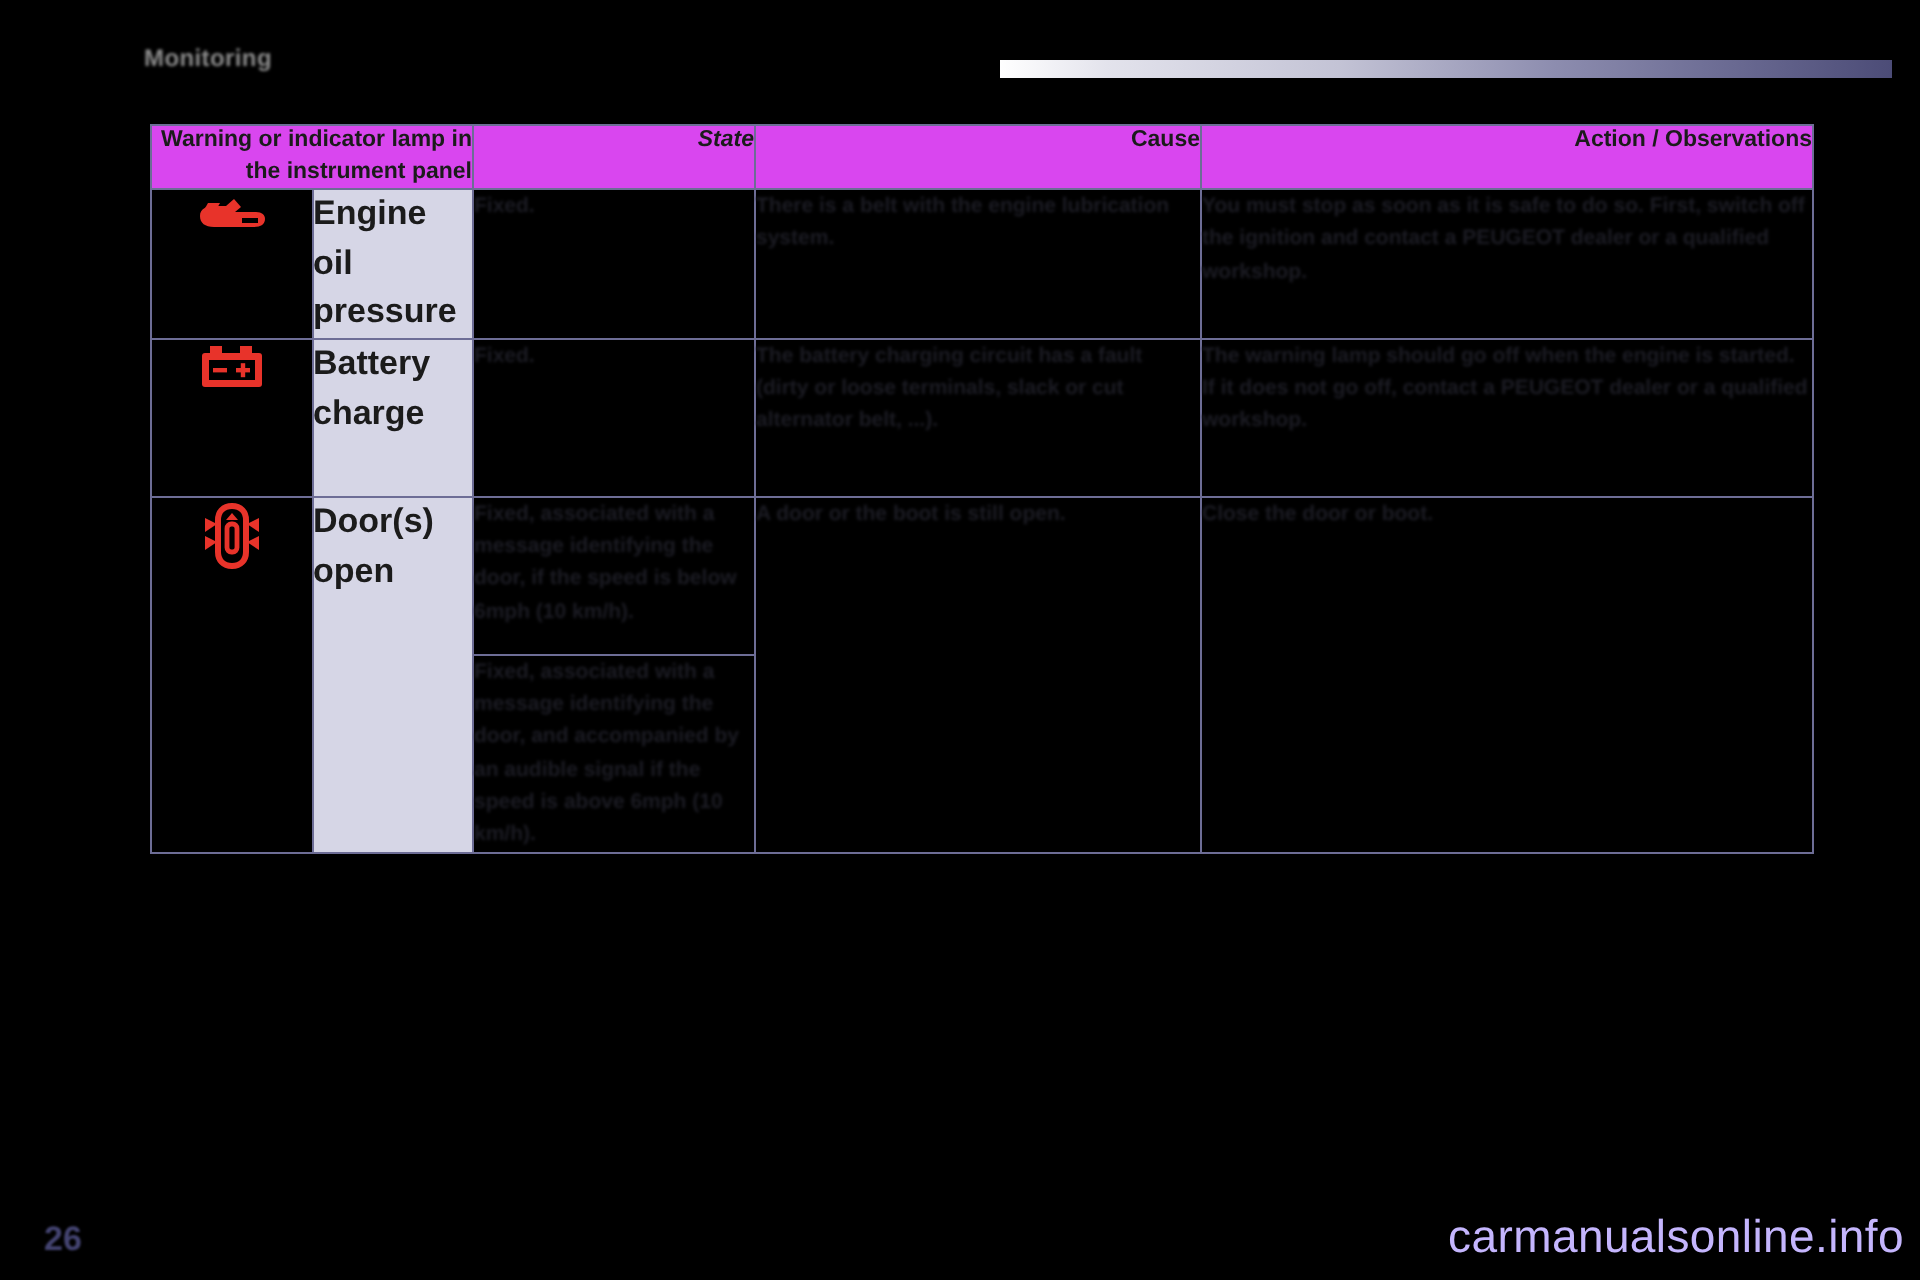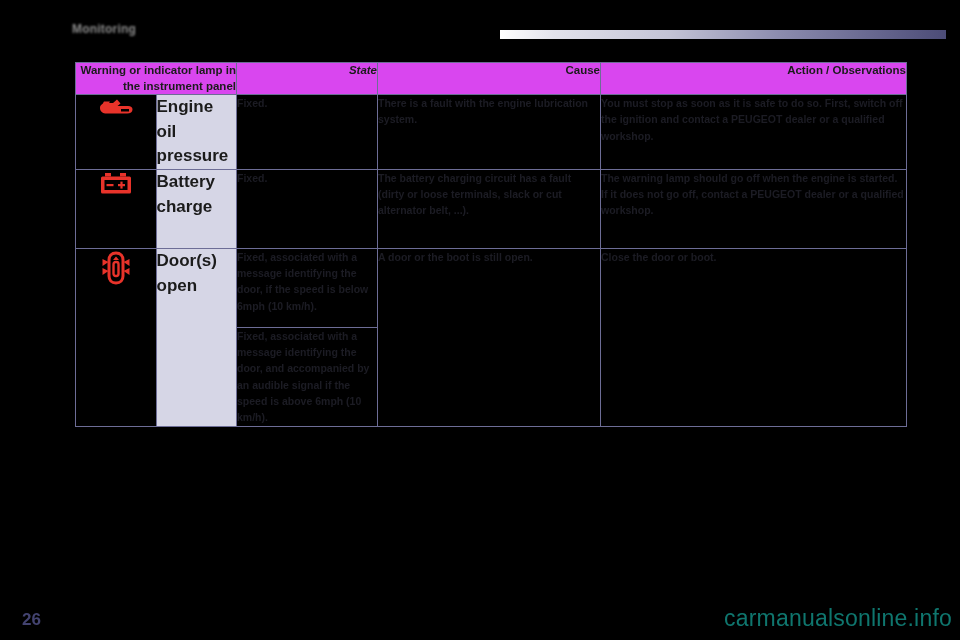--- a/index.html
+++ b/index.html
@@ -124,21 +124,21 @@
     font-size: 17px;
     font-weight: bold;
     color: #434370;
     filter: blur(0.6px);
   }
   .watermark {
     position: absolute;
     right: 8px;
     bottom: 8px;
     font-size: 23px;
-    color: #0f766e;
+    color: #c4b5fd;
     letter-spacing: 0.2px;
     font-family: "Liberation Sans", sans-serif;
   }
 </style>
 </head>
 <body>
 
 <div class="page-header">
   <div class="chapter-title">Monitoring</div>
   <div class="header-rule"></div>
@@ -165,21 +165,21 @@
           </svg>
         </td>
         <td class="cell-name">Engine oil pressure</td>
         <td class="cell-state">
           <div class="blurtext">
               <p>Fixed.</p>
             </div>
         </td>
         <td class="cell-cause">
           <div class="blurtext">
-              <p>There is a fault with the engine lubrication system.</p>
+              <p>There is a belt with the engine lubrication system.</p>
             </div>
         </td>
         <td class="cell-action">
           <div class="blurtext">
               <p>You must stop as soon as it is safe to do so. First, switch off the ignition and contact a PEUGEOT dealer or a qualified workshop.</p>
             </div>
         </td>
       </tr>
 
       <tr class="row-battery">

